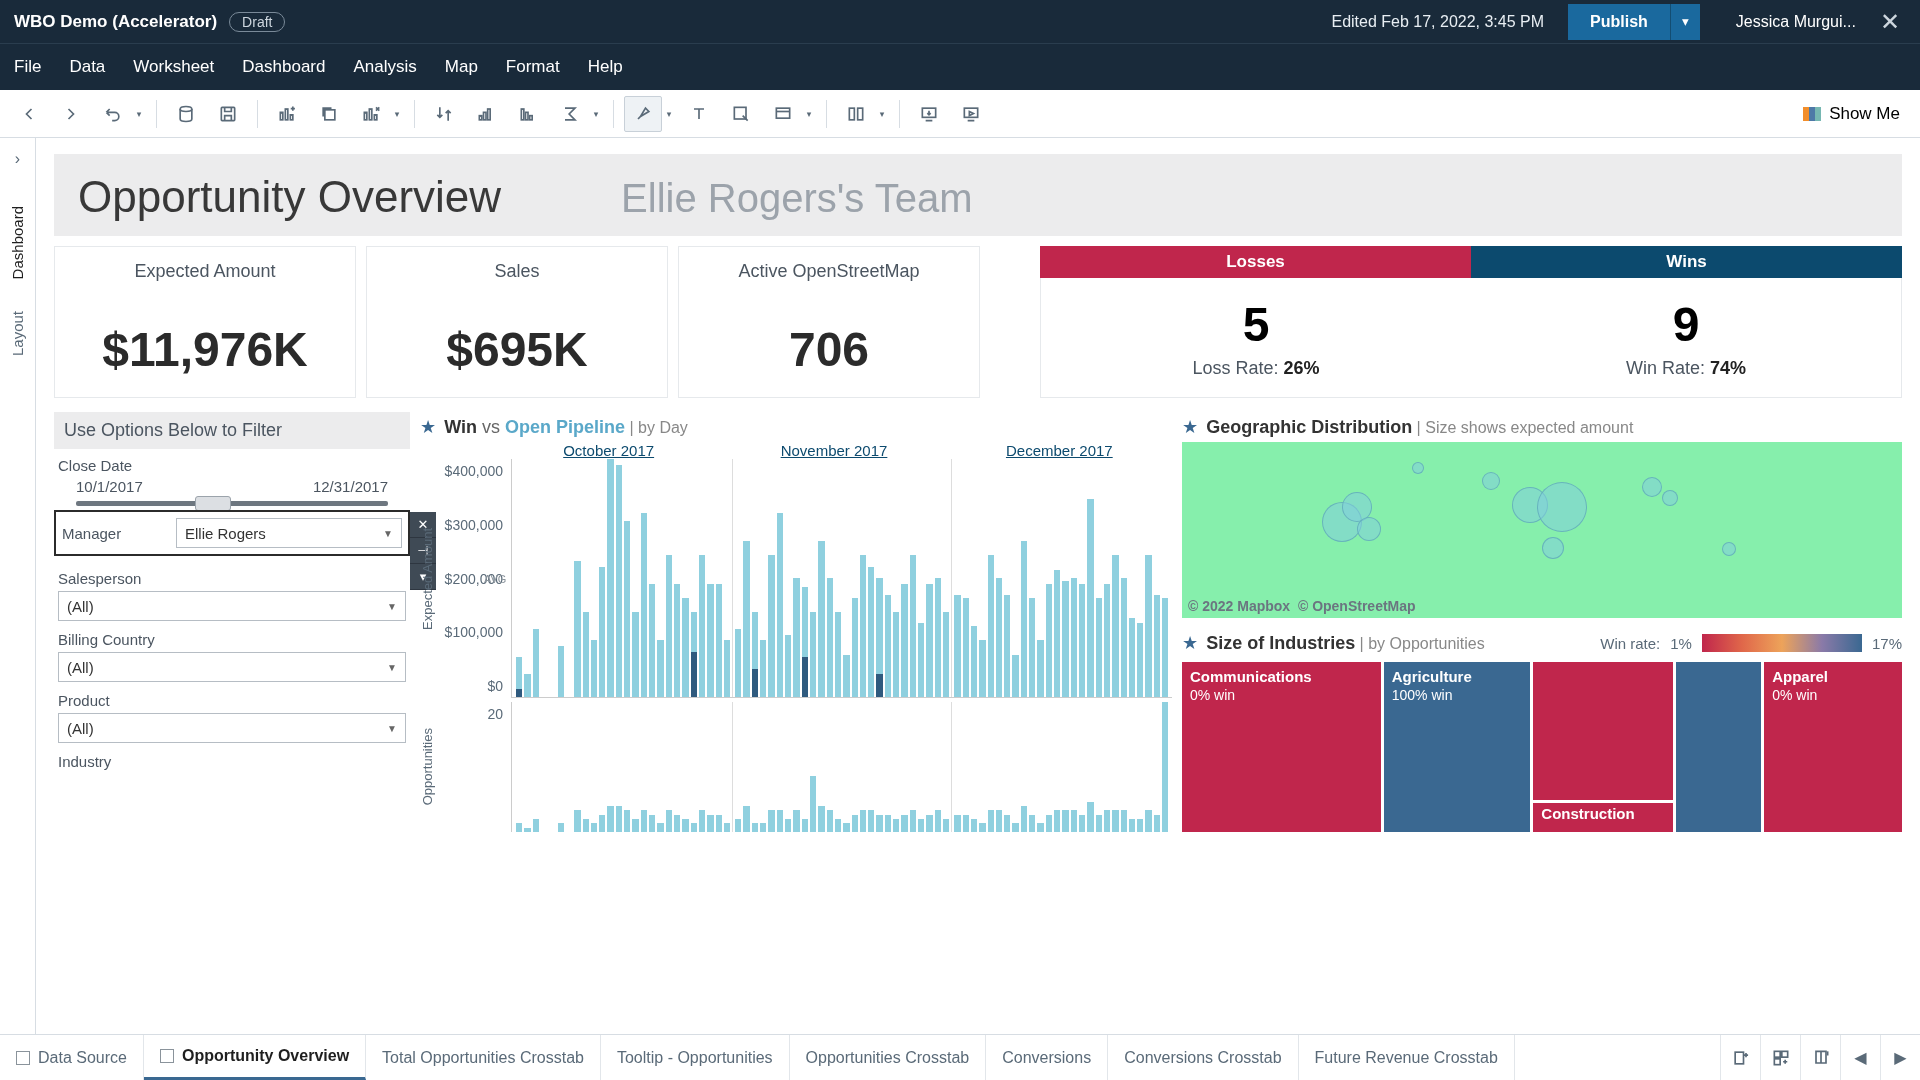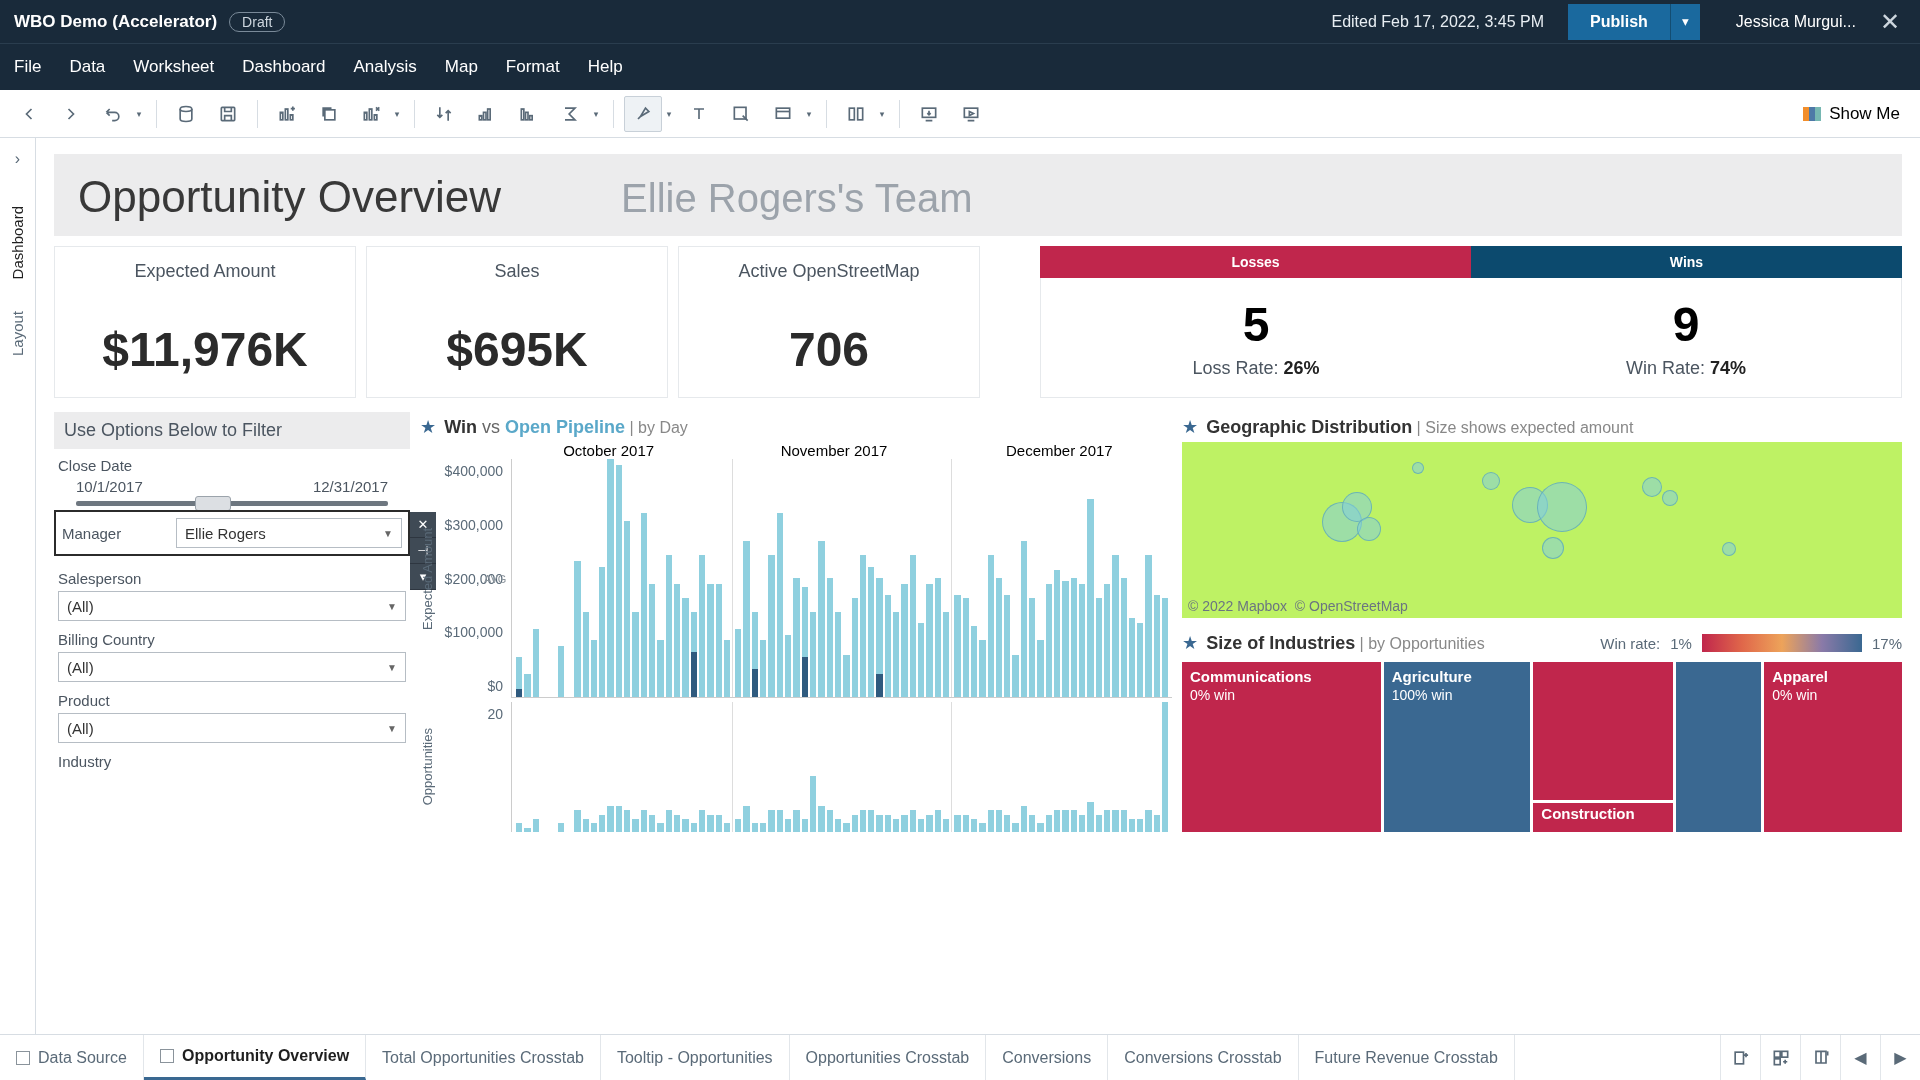--- a/index.html
+++ b/index.html
@@ -38,21 +38,21 @@
 .dash-sub { font-size: 40px; color: #9ca3ab; font-weight: 400; }
 
 .kpi-row { display: flex; gap: 10px; margin-top: 10px; }
 .kpi { flex: 0 0 auto; background: #fff; border: 1px solid #e6e9ec; display: flex; flex-direction: column; align-items: center; padding: 14px 10px 20px 10px; }
 .kpi-label { font-size: 18px; color: #4b5560; margin-bottom: 40px; }
 .kpi-value { font-size: 48px; font-weight: 700; color: #2b2b2b; }
 .kpi.narrow { width: 302px; }
 .kpi-gap { width: 40px; }
 .lw-box { flex: 1; display: flex; flex-direction: column; }
 .lw-head { height: 32px; display: flex; }
-.lw-head > div { flex: 1; text-align: center; color: #fff; font-size: 14px; font-weight: 600; line-height: 32px; }
+.lw-head > div { flex: 1; text-align: center; color: #fff; font-size: 17px; font-weight: 600; line-height: 32px; }
 .losses-h { background: #c0264c; }
 .wins-h { background: #0c4a6e; }
 .lw-body { flex: 1; display: flex; background: #fff; border: 1px solid #e6e9ec; border-top: none; }
 .lw-cell { flex: 1; display: flex; flex-direction: column; align-items: center; justify-content: center; }
 .lw-big { font-size: 48px; font-weight: 700; margin-bottom: 6px; }
 .lw-rate { font-size: 18px; color: #4b5560; }
 .lw-rate strong { font-weight: 700; color: #222; }
 
 .mid-row { display: flex; gap: 10px; margin-top: 14px; height: 420px; }
 .filters { width: 356px; }
@@ -71,37 +71,37 @@
 .mini-controls div { height: 26px; display: flex; align-items: center; justify-content: center; color: #fff; font-size: 13px; cursor: pointer; border-bottom: 1px solid #2e3640; }
 
 .chart-panel { flex: 1; display: flex; flex-direction: column; }
 .chart-title { display: flex; align-items: center; gap: 8px; font-size: 18px; color: #333; padding: 4px 0; }
 .star { color: #3a6891; font-size: 18px; }
 .ct-win { font-weight: 700; }
 .ct-vs { color: #666; }
 .ct-open { color: #5aa8c9; font-weight: 600; }
 .ct-suffix { color: #888; font-size: 16px; }
 .chart-months { display: flex; padding-left: 76px; }
-.chart-months span { flex: 1; text-align: center; font-size: 15px; color: #000000; }
+.chart-months span { flex: 1; text-align: center; font-size: 15px; color: #0c4a6e; text-decoration: underline; }
 .chart-body { flex: 1; display: flex; }
 .y-axis { width: 76px; display: flex; flex-direction: column; justify-content: space-between; align-items: flex-end; padding: 4px 8px 4px 0; font-size: 14px; color: #5a6a78; }
 .bars-area { flex: 1; position: relative; border-left: 1px solid #ccc; border-bottom: 1px solid #ccc; display: flex; align-items: flex-end; gap: 2px; padding: 0 4px; }
 .bar-pair { flex: 1; display: flex; flex-direction: column; justify-content: flex-end; height: 100%; max-width: 10px; }
 .bar-open { background: #8fd0df; width: 100%; }
 .bar-win { background: #2f5a7e; width: 100%; }
 .avg-line { position: absolute; left: -28px; top: 48%; font-size: 11px; color: #8a939b; }
 .month-sep { width: 1px; background: #ddd; height: 100%; }
 .axis-label-v { writing-mode: vertical-rl; transform: rotate(180deg); font-size: 13px; color: #5a6a78; align-self: center; }
 
 .opp-chart { height: 130px; display: flex; margin-top: 4px; }
 .opp-bars { flex: 1; display: flex; align-items: flex-end; gap: 2px; padding: 0 4px; border-left: 1px solid #ccc; }
 .opp-bar { flex: 1; background: #8fd0df; max-width: 10px; }
 
 .right-col { width: 720px; display: flex; flex-direction: column; }
-.map-area { height: 176px; background: #bef264; position: relative; overflow: hidden; }
+.map-area { height: 176px; background: #86efac; position: relative; overflow: hidden; font-weight: bold; }
 .map-credits { position: absolute; bottom: 4px; left: 6px; font-size: 14px; color: #6b7580; }
 .bubble { position: absolute; border-radius: 50%; background: rgba(130, 205, 220, 0.55); border: 1px solid rgba(95,170,185,0.8); }
 
 .winrate-row { display: flex; align-items: center; gap: 10px; font-size: 15px; color: #5a6a78; padding: 6px 0; }
 .grad { flex: 0 0 160px; height: 18px; background: linear-gradient(90deg,#c0264c,#e0674a,#eda35a,#8a7aa8,#3a6891); }
 
 .treemap { flex: 1; display: flex; gap: 3px; }
 .tm-cell { padding: 6px 8px; color: #fff; font-size: 15px; display: flex; flex-direction: column; }
 .tm-name { font-weight: 600; }
 .tm-win { font-size: 14px; margin-top: 2px; }

